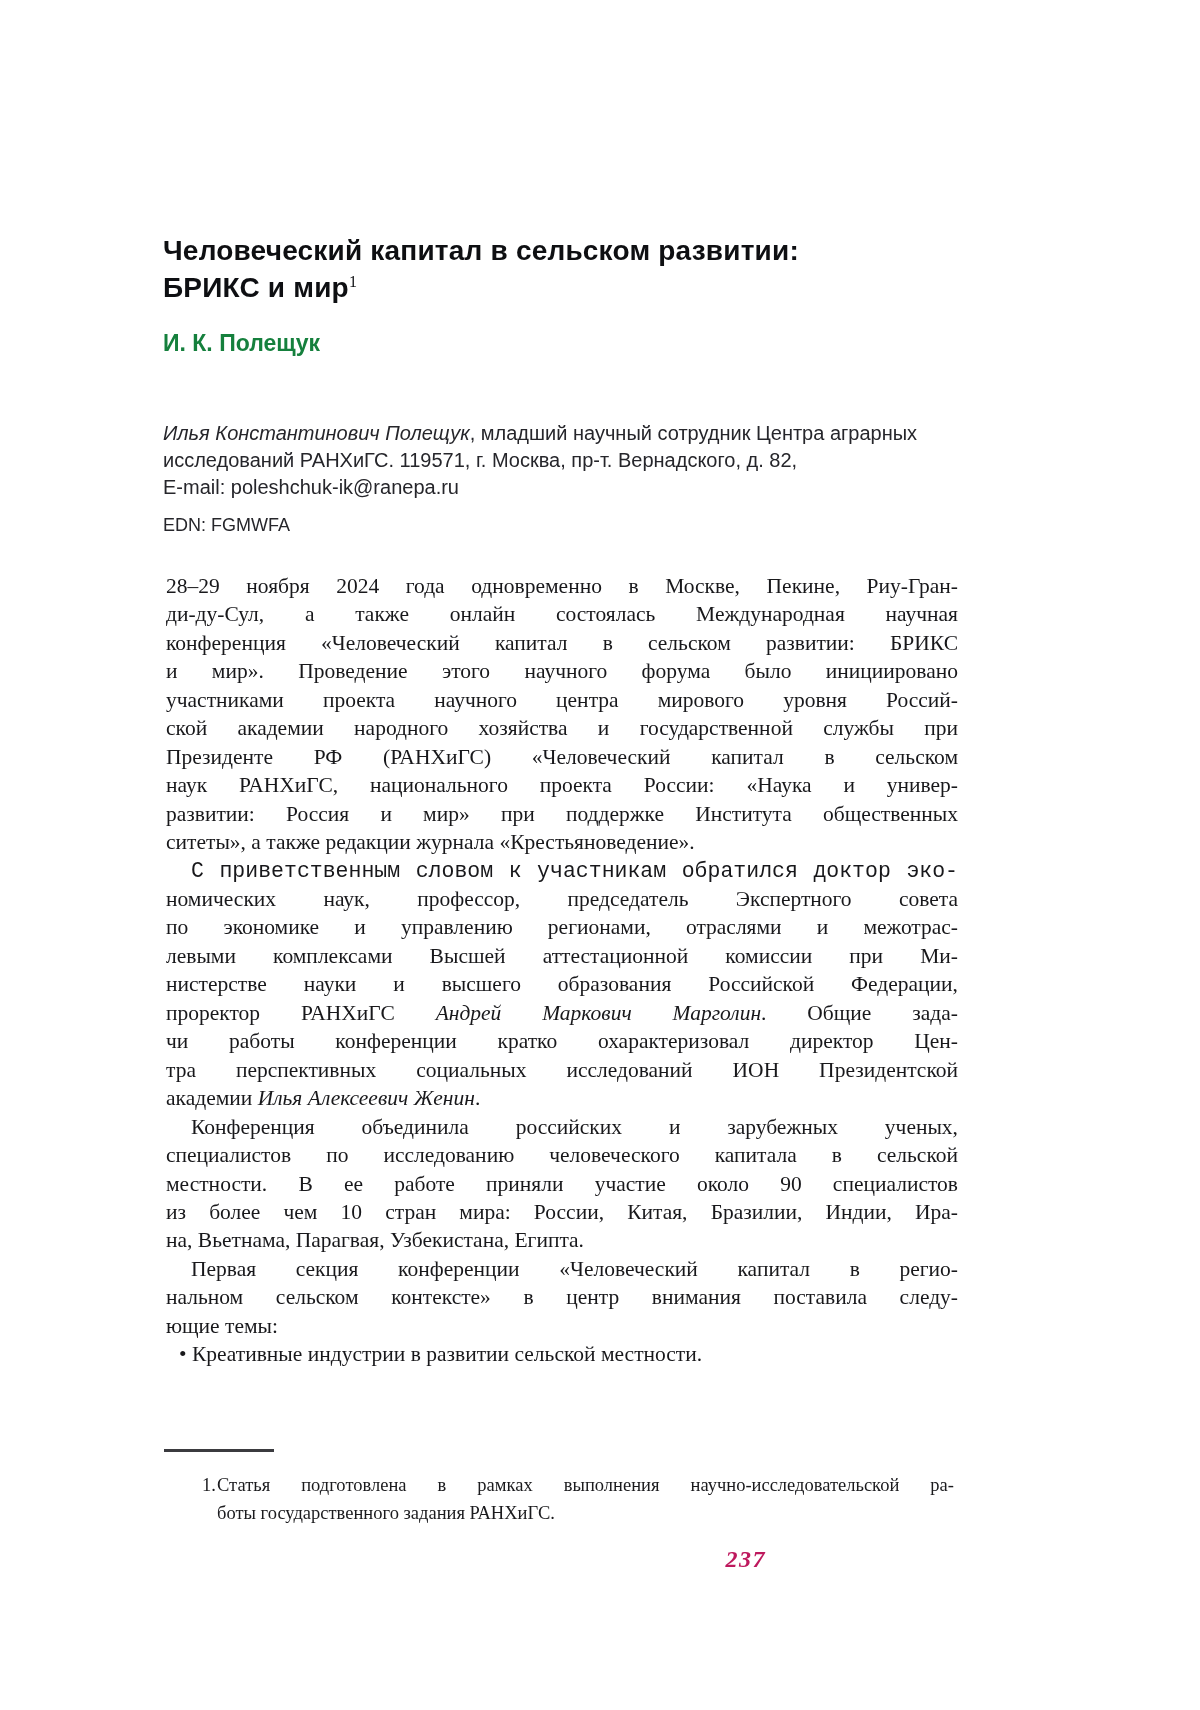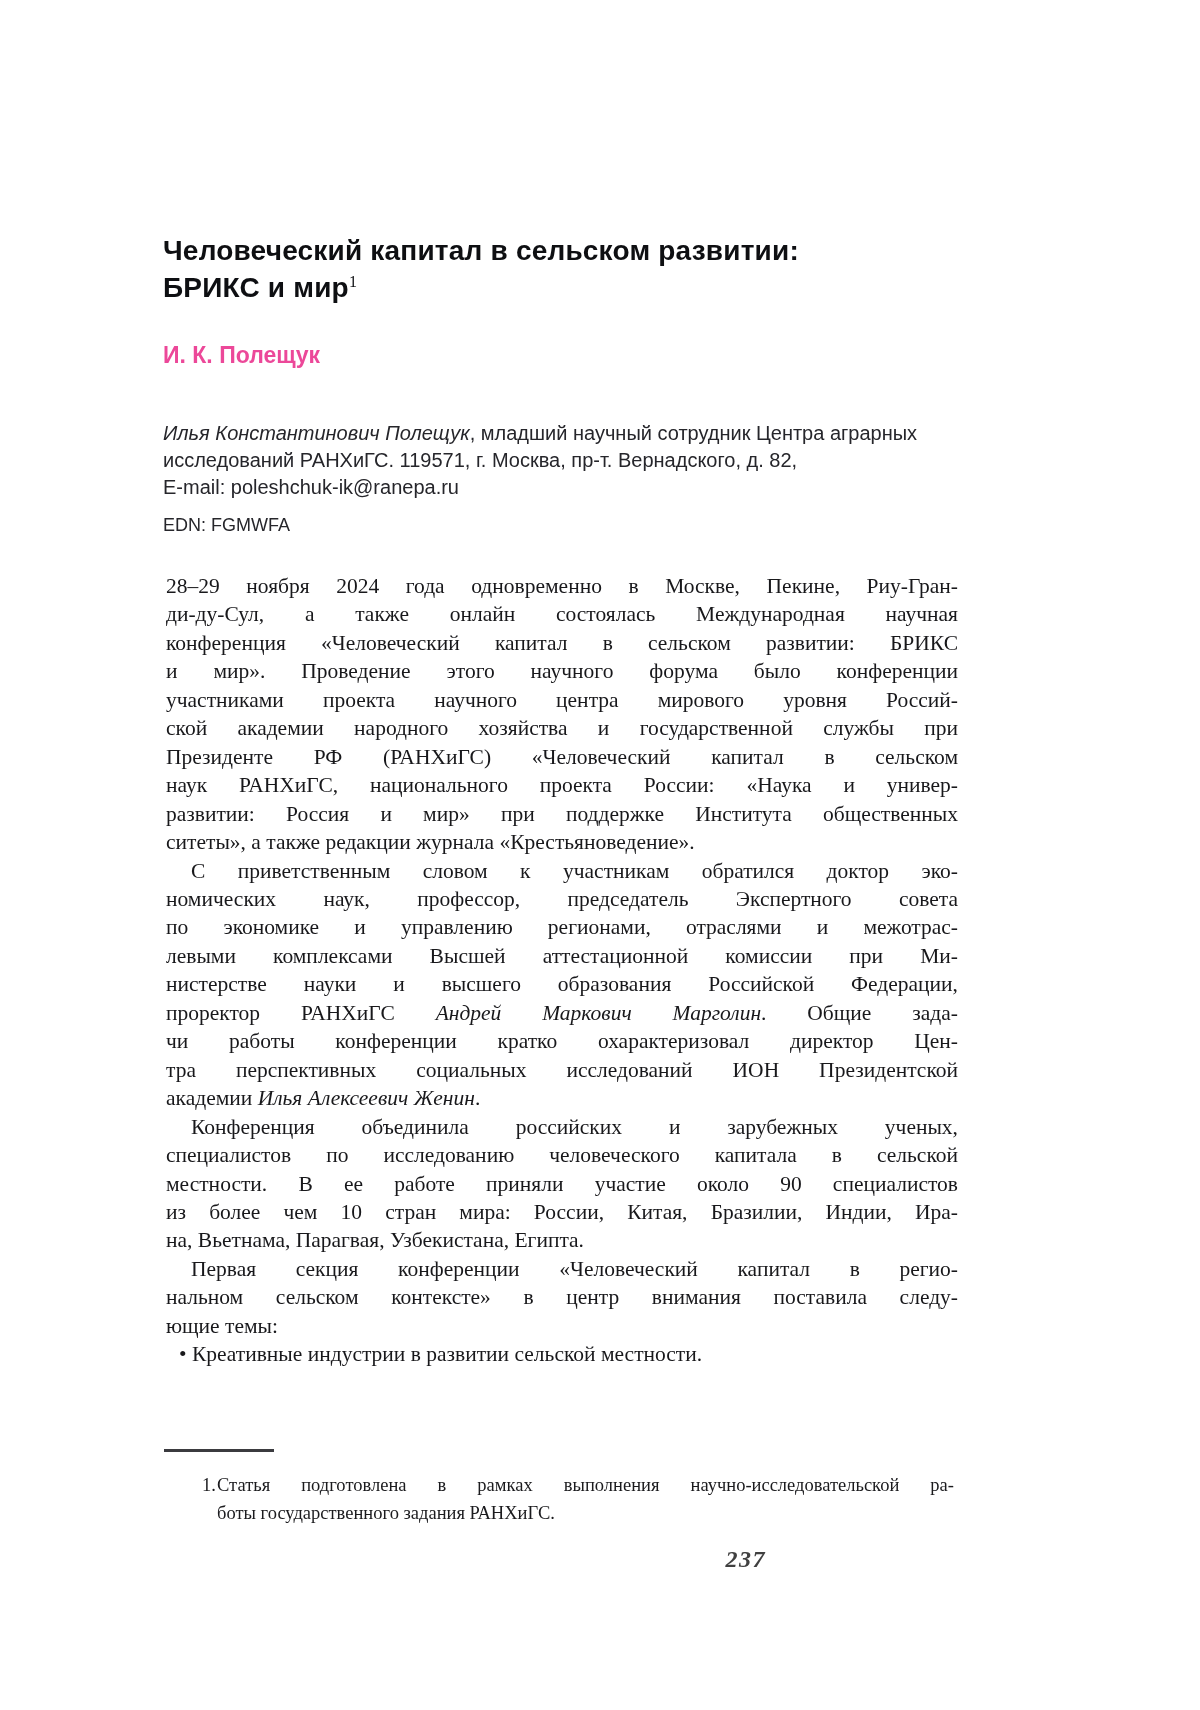--- a/index.html
+++ b/index.html
@@ -26,25 +26,25 @@
   .article-title sup {
     font-size: 16px;
     font-weight: normal;
     line-height: 0;
     vertical-align: 10px;
     font-family: "Liberation Serif", serif;
   }
   .author-name {
     position: absolute;
     left: 163px;
-    top: 342px;
+    top: 330px;
     font-family: "Liberation Sans", sans-serif;
     font-weight: bold;
     font-size: 23px;
-    color: #ec4899;
+    color: #15803d;
   }
   .affiliation {
     position: absolute;
     left: 163px;
     top: 420px;
     width: 800px;
     font-family: "Liberation Sans", sans-serif;
     font-size: 20px;
     line-height: 27px;
     color: #26262b;
@@ -96,21 +96,21 @@
   .footnote .fn-line.lastline { text-align-last: left; }
   .page-number {
     position: absolute;
     right: 250px;
     top: 1546px;
     font-family: "Liberation Serif", serif;
     font-weight: bold;
     font-style: italic;
     font-size: 24px;
     letter-spacing: 1.5px;
-    color: #404040;
+    color: #be185d;
   }
 </style>
 </head>
 <body>
 
 <div class="page">
 
   <h1 class="article-title"><span>Человеческий капитал в сельском развитии:</span><br><span>БРИКС и мир</span><sup>1</sup></h1>
 
   <div class="author-name">И. К. Полещук</div>
@@ -120,28 +120,28 @@
       <div><span>исследований РАНХиГС. 119571, г. Москва, пр-т. Вернадского, д. 82,</span></div>
       <div><span>E-mail: poleshchuk-ik@ranepa.ru</span></div>
     </div>
 
   <div class="edn-line">EDN: FGMWFA</div>
 
   <div class="article-body">
       <div class="bodyline"><span>28–29 ноября 2024 года одновременно в Москве, Пекине, Риу-Гран-</span></div>
       <div class="bodyline"><span>ди-ду-Сул, а также онлайн состоялась Международная научная</span></div>
       <div class="bodyline"><span>конференция «Человеческий капитал в сельском развитии: БРИКС</span></div>
-      <div class="bodyline"><span>и мир». Проведение этого научного форума было конференции</span></div>
+      <div class="bodyline"><span>и мир». Проведение этого научного форума было инициировано</span></div>
       <div class="bodyline"><span>участниками проекта научного центра мирового уровня Россий-</span></div>
       <div class="bodyline"><span>ской академии народного хозяйства и государственной службы при</span></div>
       <div class="bodyline"><span>Президенте РФ (РАНХиГС) «Человеческий капитал в сельском</span></div>
       <div class="bodyline"><span>наук РАНХиГС, национального проекта России: «Наука и универ-</span></div>
       <div class="bodyline"><span>развитии: Россия и мир» при поддержке Института общественных</span></div>
       <div class="bodyline lastline"><span>ситеты», а также редакции журнала «Крестьяноведение».</span></div>
-      <div class="bodyline" style="text-indent: 25px;"><span>С приветственным словом к участникам обратился доктор эко-</span></div>
+      <div class="bodyline" style="text-indent: 25px; font-family: Liberation Mono, monospace;"><span>С приветственным словом к участникам обратился доктор эко-</span></div>
       <div class="bodyline"><span>номических наук, профессор, председатель Экспертного совета</span></div>
       <div class="bodyline"><span>по экономике и управлению регионами, отраслями и межотрас-</span></div>
       <div class="bodyline"><span>левыми комплексами Высшей аттестационной комиссии при Ми-</span></div>
       <div class="bodyline"><span>нистерстве науки и высшего образования Российской Федерации,</span></div>
       <div class="bodyline"><span>проректор РАНХиГС </span><span class="it">Андрей Маркович Марголин</span><span>. Общие зада-</span></div>
       <div class="bodyline"><span>чи работы конференции кратко охарактеризовал директор Цен-</span></div>
       <div class="bodyline"><span>тра перспективных социальных исследований ИОН Президентской</span></div>
       <div class="bodyline lastline"><span>академии </span><span class="it">Илья Алексеевич Женин</span><span>.</span></div>
       <div class="bodyline" style="text-indent: 25px;"><span>Конференция объединила российских и зарубежных ученых,</span></div>
       <div class="bodyline"><span>специалистов по исследованию человеческого капитала в сельской</span></div>

